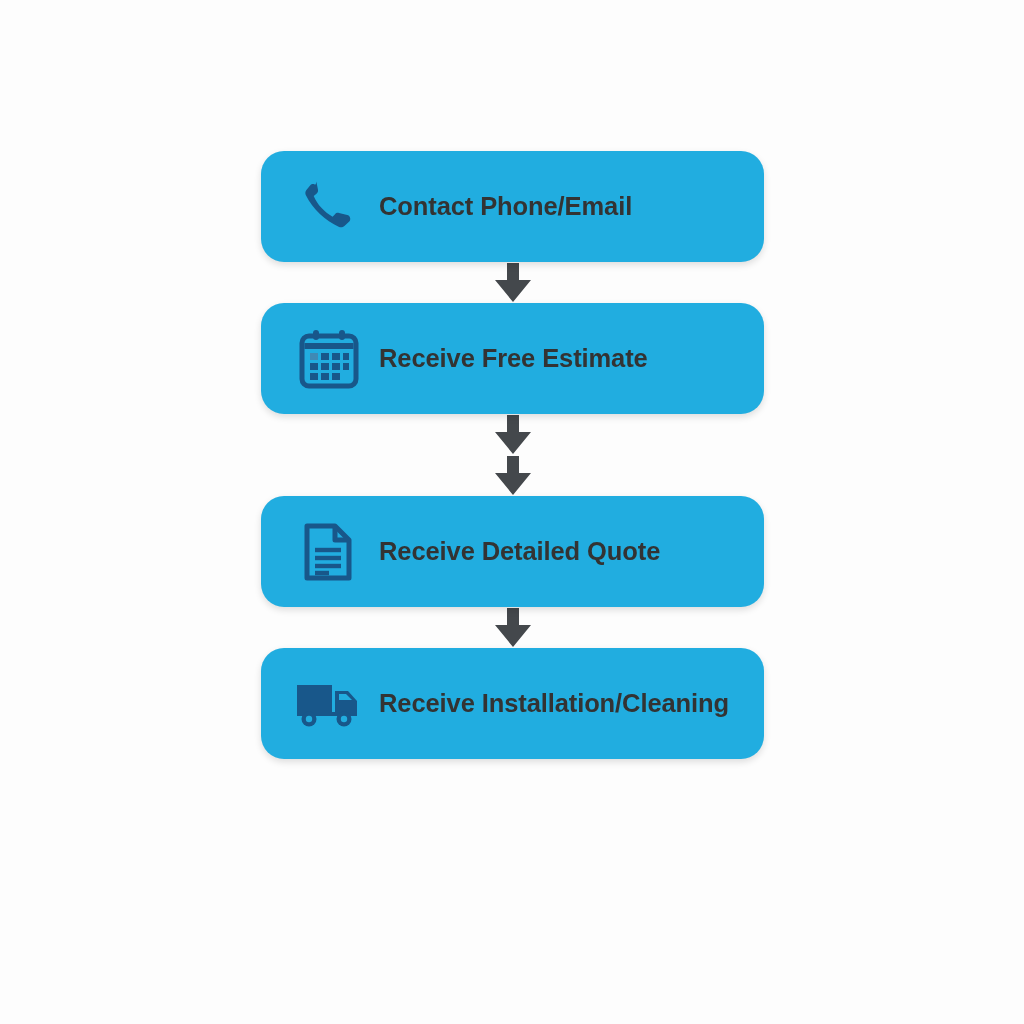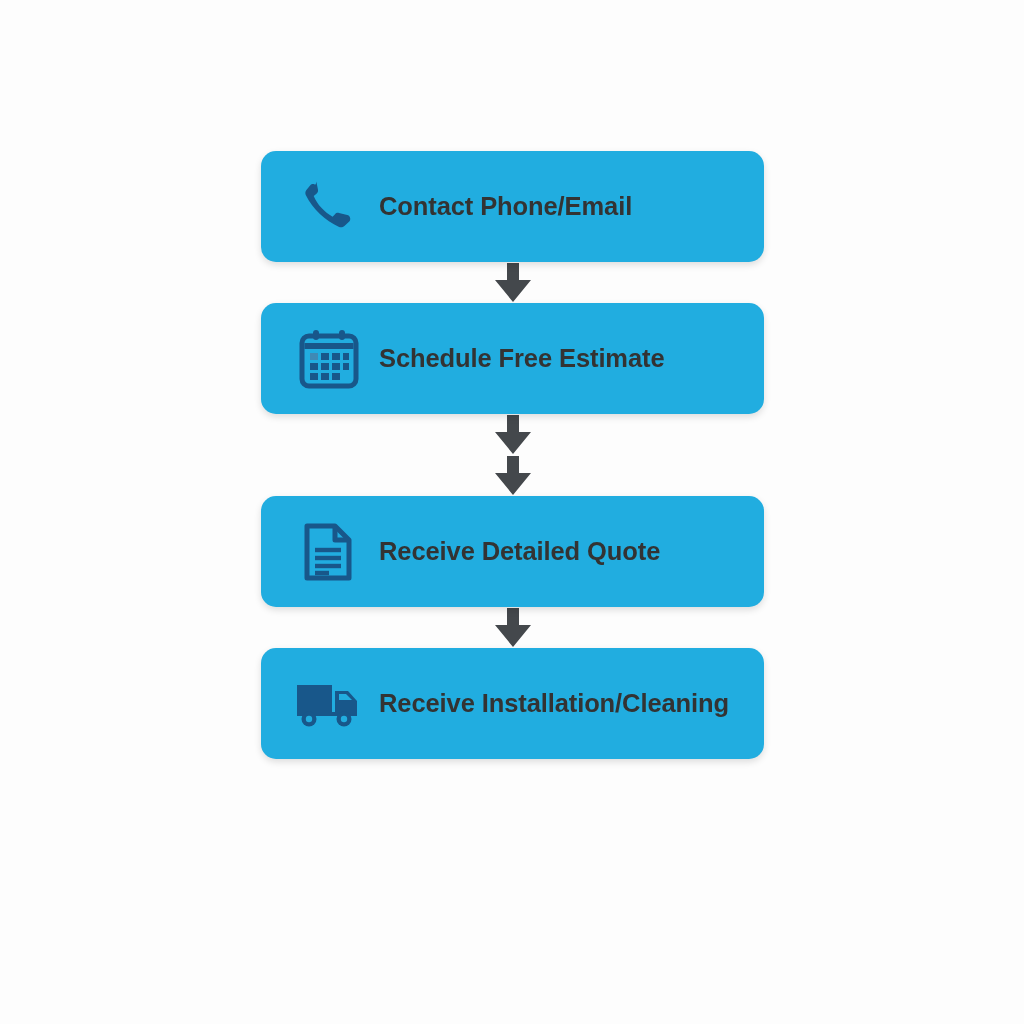--- a/index.html
+++ b/index.html
@@ -31,21 +31,21 @@
     flex-direction: column;
     align-items: center;
   }
 
   .step-card {
     position: relative;
     box-sizing: border-box;
     width: 503px;
     height: 111px;
     background: #21ade0;
-    border-radius: 15px;
+    border-radius: 23px;
     display: flex;
     align-items: center;
     box-shadow: 0 3px 7px rgba(0, 0, 0, 0.13);
   }
 
   .step-icon {
     flex: 0 0 auto;
     width: 72px;
     height: 62px;
     margin-left: 32px;
@@ -128,21 +128,21 @@
           <rect x="11" y="33" width="8" height="7" fill="#18578a"></rect>
           <rect x="22" y="33" width="8" height="7" fill="#18578a"></rect>
           <rect x="33" y="33" width="8" height="7" fill="#18578a"></rect>
           <rect x="44" y="33" width="6" height="7" fill="#18578a"></rect>
 
           <rect x="11" y="43" width="8" height="7" fill="#18578a"></rect>
           <rect x="22" y="43" width="8" height="7" fill="#18578a"></rect>
           <rect x="33" y="43" width="8" height="7" fill="#18578a"></rect>
         </svg>
       </span>
-      <span class="step-label">Schedule Free Estimate</span>
+      <span class="step-label">Receive Free Estimate</span>
     </div>
 
     <div class="arrow-connector">
       <svg width="46" height="40" viewBox="0 0 46 40" aria-hidden="true">
         <path d="M17 0 H29 V17 H41 L23 39 L5 17 H17 Z" fill="#44484c"></path>
       </svg>
     </div>
 
 
     <div class="arrow-connector">

